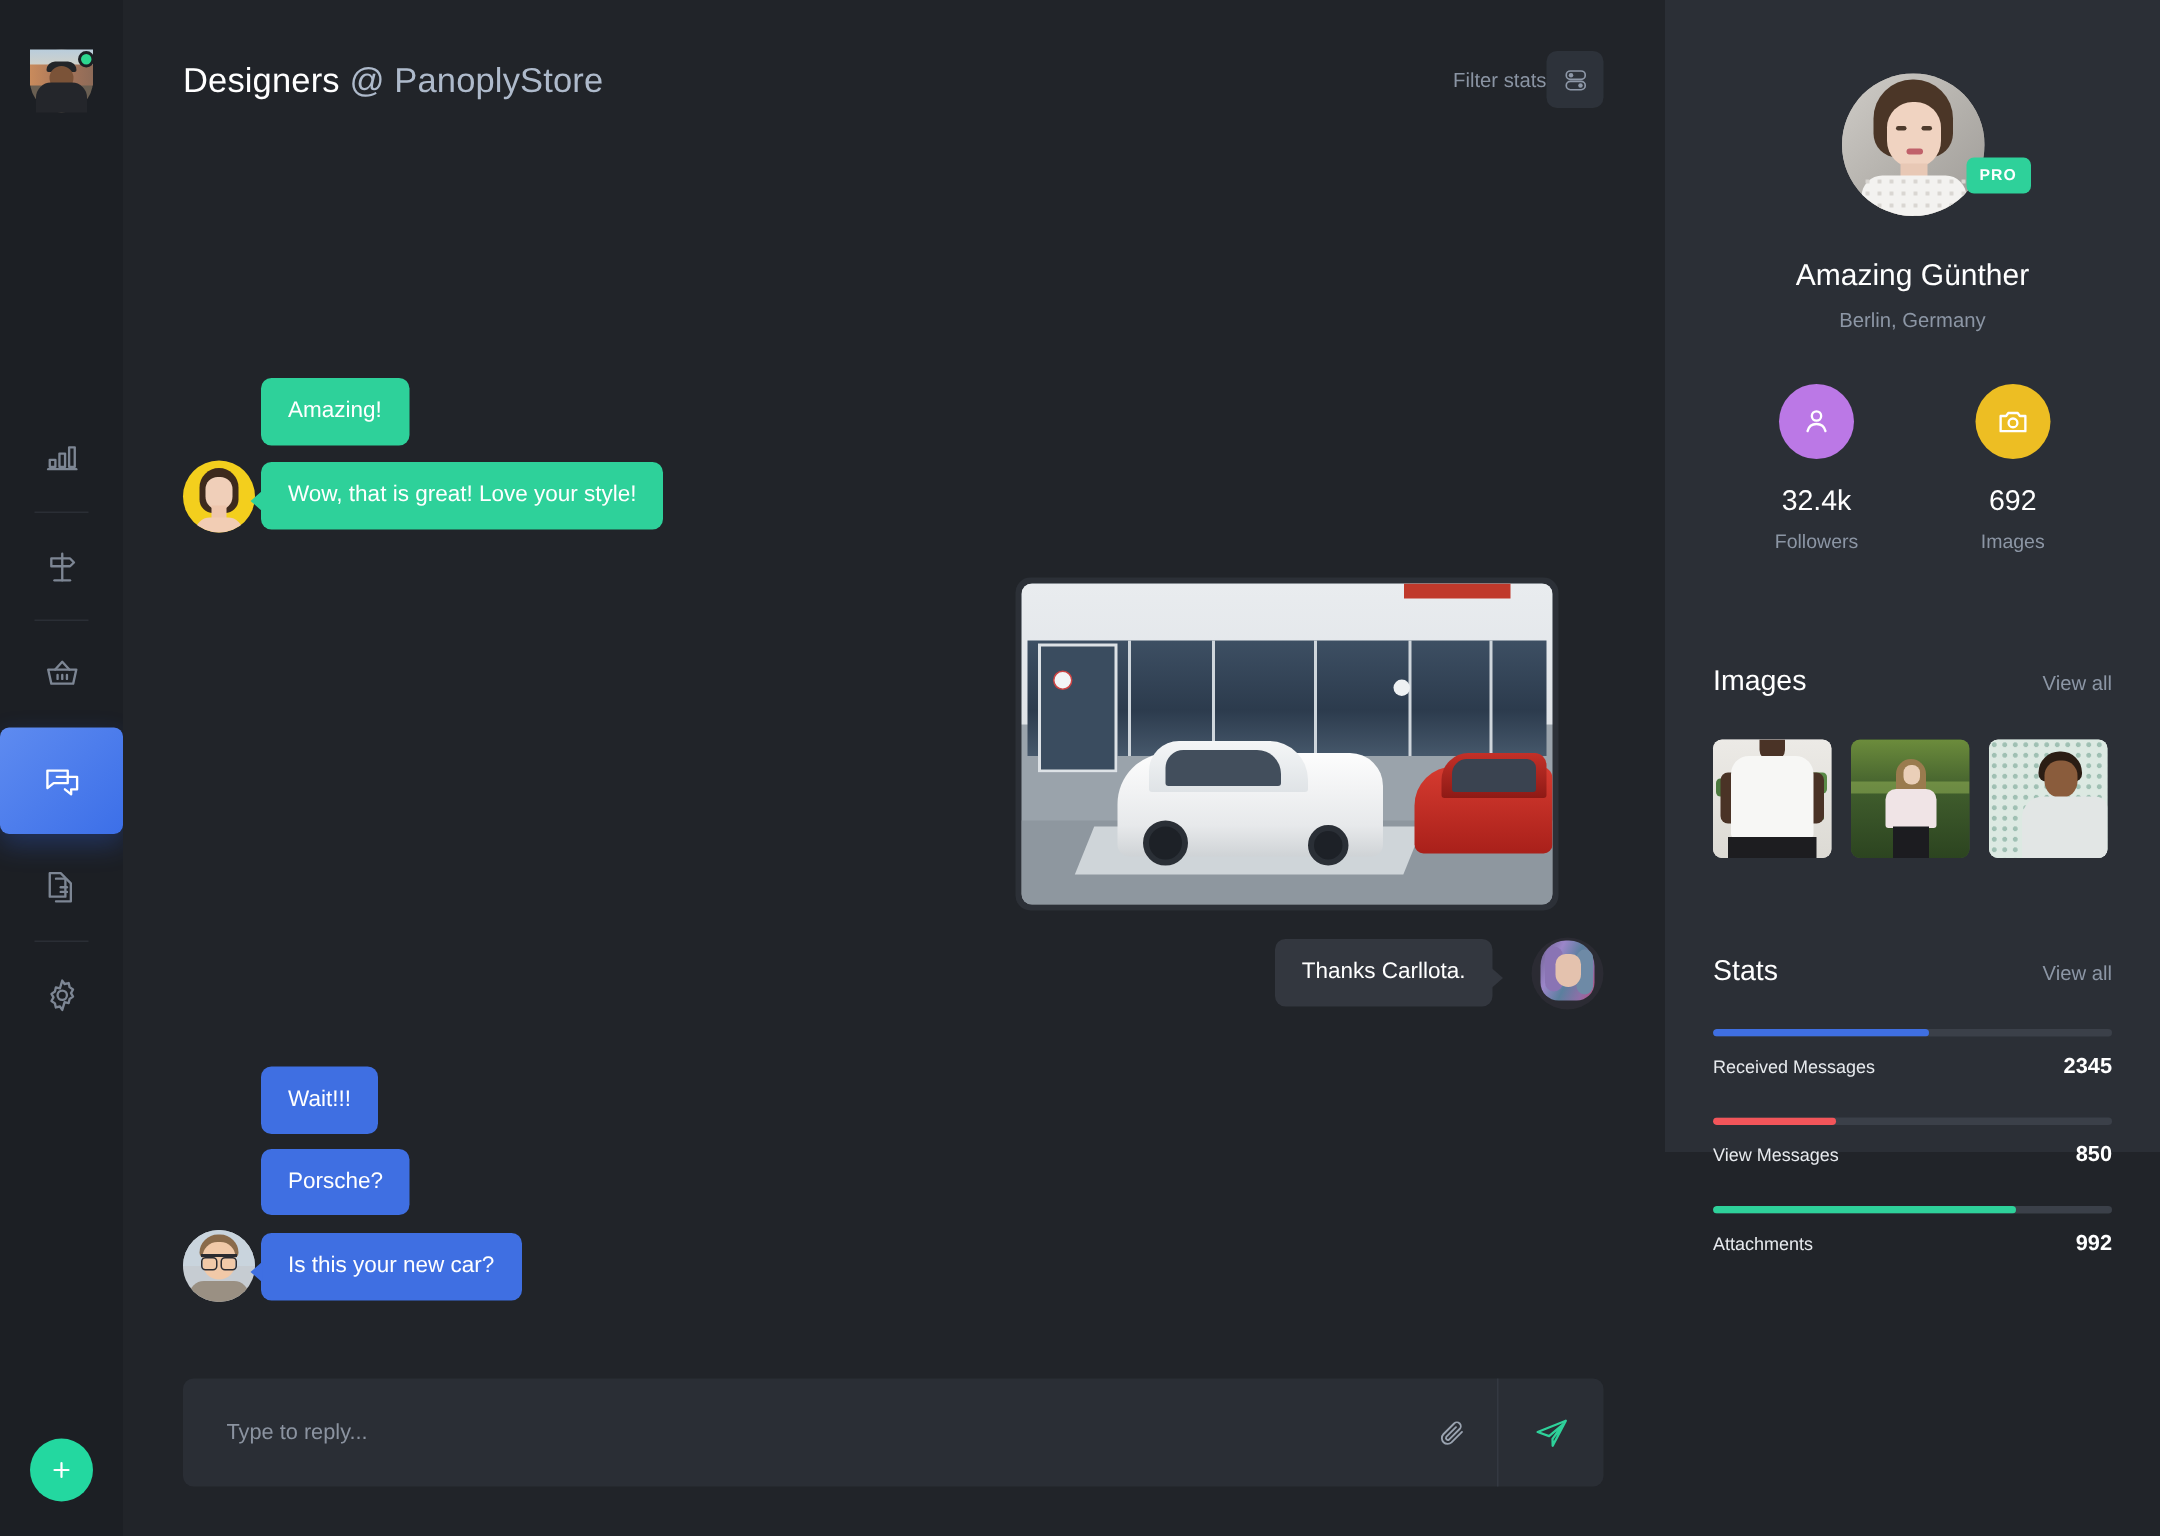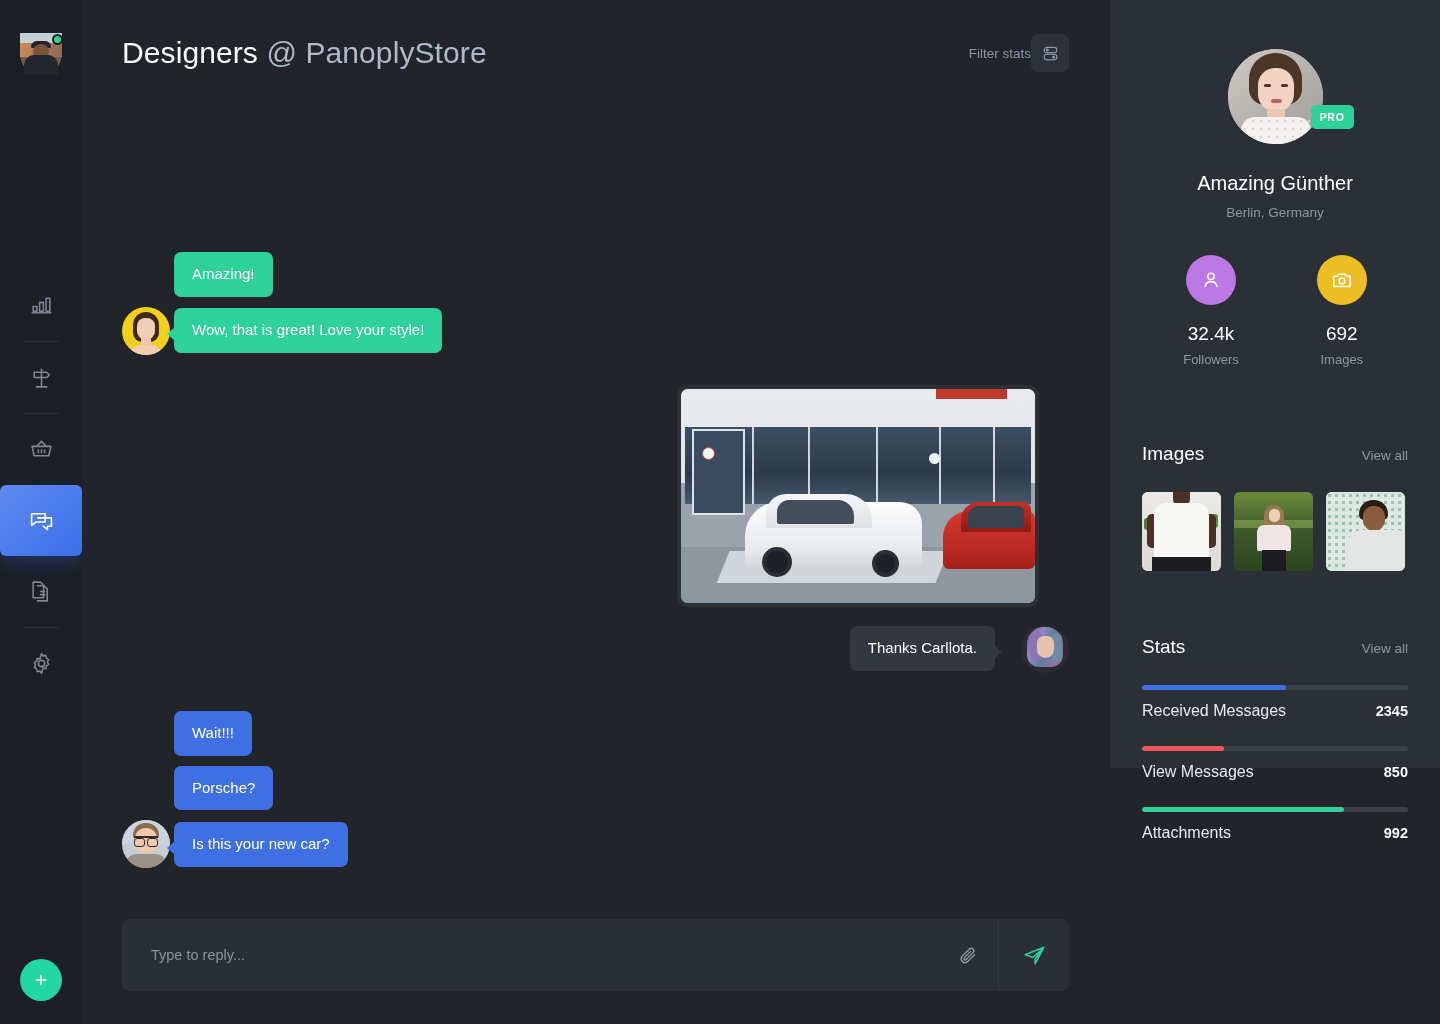--- a/index.html
+++ b/index.html
@@ -67,21 +67,21 @@
   .center {
     flex:1 1 auto; height:1024px; position:relative;
     background:#212429;
     display:flex; flex-direction:column;
   }
   .chat-header {
     height:106px; flex:0 0 106px;
     display:flex; align-items:center;
     padding:0 41px 0 40px;
   }
-  .chat-title { font-size:30px; font-weight:400; letter-spacing:.1px; }
+  .chat-title { font-size:23px; font-weight:400; letter-spacing:.1px; }
   .chat-title .strong { color:#ffffff; font-weight:400; }
   .chat-title .muted  { color:#aebacb; font-weight:400; }
   .header-right { margin-left:auto; display:flex; align-items:center; }
   .filter-label { color:#8a94a3; font-size:13.5px; }
   .filter-btn {
     width:38px; height:38px; border-radius:7px;
     background:#2d323a; border:none; cursor:pointer;
     display:flex; align-items:center; justify-content:center;
   }
   .filter-btn svg { width:19px; height:19px; }
@@ -284,21 +284,21 @@
               background-image:radial-gradient(#9fc0b3 1.6px, transparent 1.7px); background-size:7px 7px; }
   .t3 .hair { position:absolute; left:33px; top:8px; width:29px; height:20px; background:#2b1d14; border-radius:14px 14px 5px 5px; }
   .t3 .face { position:absolute; left:37px; top:14px; width:22px; height:25px; background:#8a5c3c; border-radius:10px 10px 11px 11px; }
   .t3 .tee  { position:absolute; left:22px; top:38px; width:57px; height:42px; background:#e2e6e5; border-radius:14px 8px 0 0; }
 
   .stats-list { margin-top:27px; }
   .stat-item { margin-bottom:26px; }
   .stat-track { height:5px; border-radius:3px; background:#3b4049; overflow:hidden; }
   .stat-fill  { height:5px; border-radius:3px; }
   .stat-row { display:flex; align-items:baseline; margin-top:12px; }
-  .stat-name { color:#e7eaee; font-size:16px; }
+  .stat-name { color:#e7eaee; font-size:12px; }
   .stat-val  { margin-left:auto; color:#ffffff; font-size:14.5px; font-weight:700; }
 </style>
 </head>
 <body>
 
 <div class="app">
 
   <nav class="leftnav">
 
     <div class="nav-avatar">

